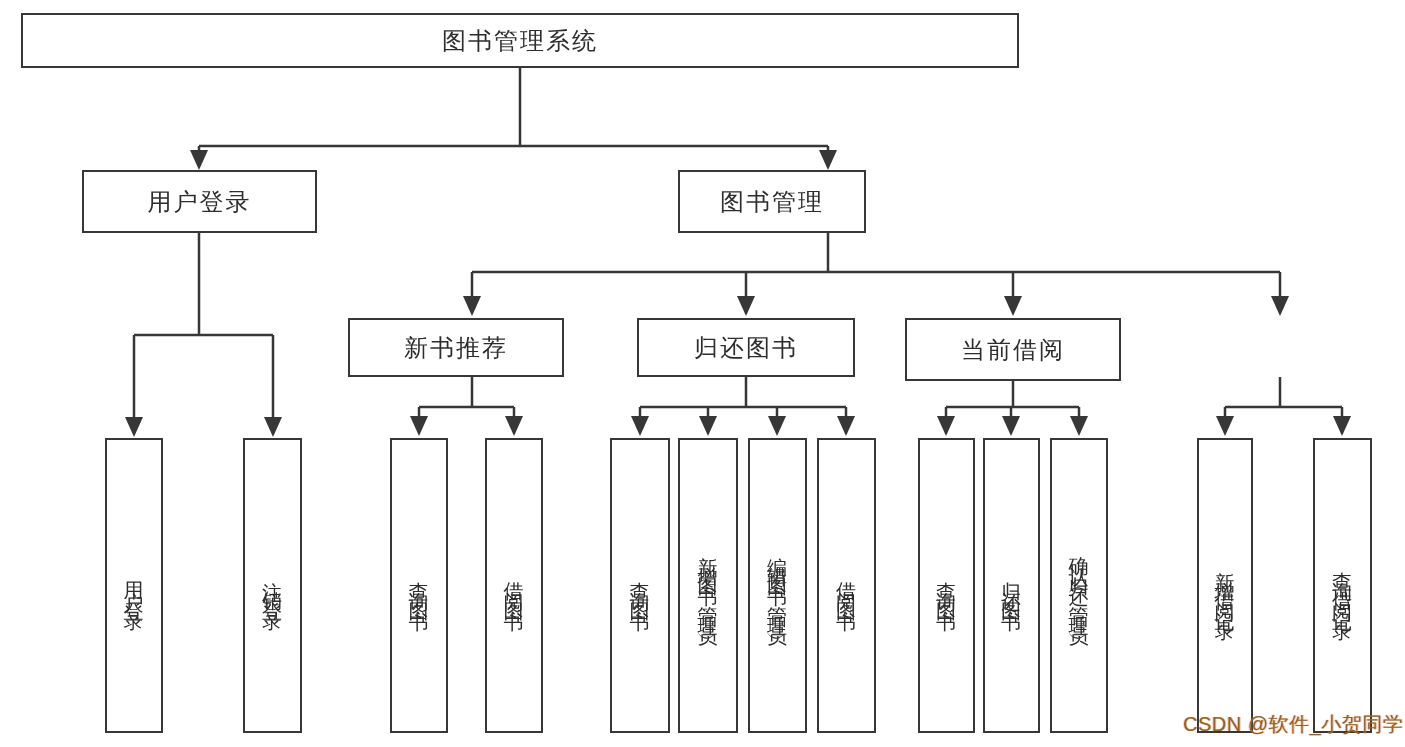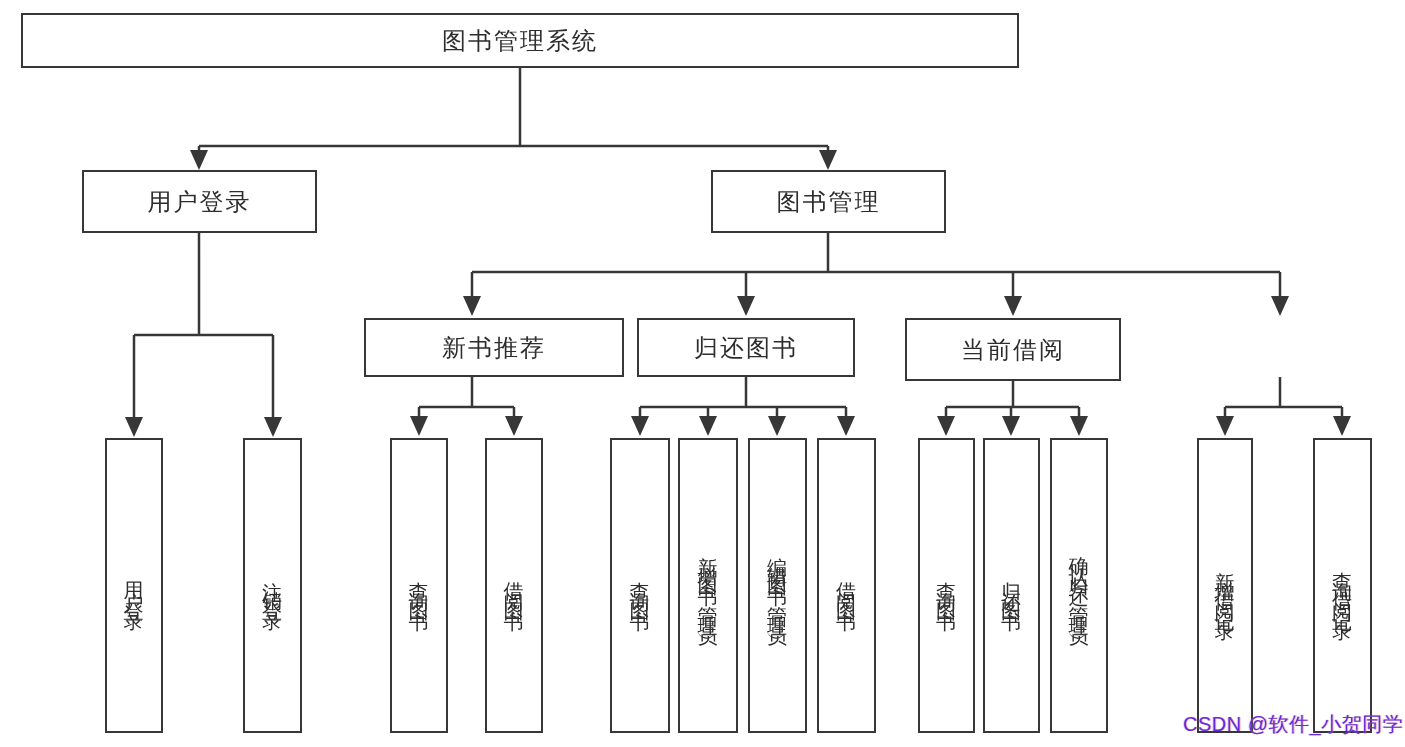--- a/index.html
+++ b/index.html
@@ -38,21 +38,21 @@
     letter-spacing: 10px;
     line-height: 1;
     white-space: nowrap;
   }
   .watermark {
     position: absolute;
     left: 1183px;
     top: 711px;
     width: 218px;
     font-size: 20px;
-    color: #6d28d9;
+    color: #a16207;
     letter-spacing: 0.5px;
     white-space: nowrap;
     text-shadow: 1px 0 0 rgba(220,90,90,0.45), -1px 0 0 rgba(120,140,230,0.30);
   }
 </style>
 </head>
 <body>
 
 <div id="canvas">
 
@@ -102,25 +102,25 @@
     </g>
   </svg>
 
   <div class="node h" style="left:21px;top:13px;width:998px;height:55px">
     <span>图书管理系统</span>
   </div>
 
   <div class="node h" style="left:82px;top:170px;width:235px;height:63px">
     <span>用户登录</span>
   </div>
-  <div class="node h" style="left:711px;top:170px;width:235px;height:63px">
+  <div class="node h" style="left:678px;top:170px;width:188px;height:63px">
     <span>图书管理</span>
   </div>
 
-  <div class="node h" style="left:364px;top:318px;width:260px;height:59px">
+  <div class="node h" style="left:348px;top:318px;width:216px;height:59px">
     <span>新书推荐</span>
   </div>
   <div class="node h" style="left:637px;top:318px;width:218px;height:59px">
     <span>归还图书</span>
   </div>
   <div class="node h" style="left:905px;top:318px;width:216px;height:63px">
     <span>当前借阅</span>
   </div>
 
   <div class="node v" style="left:105px;top:438px;width:58px;height:295px">

